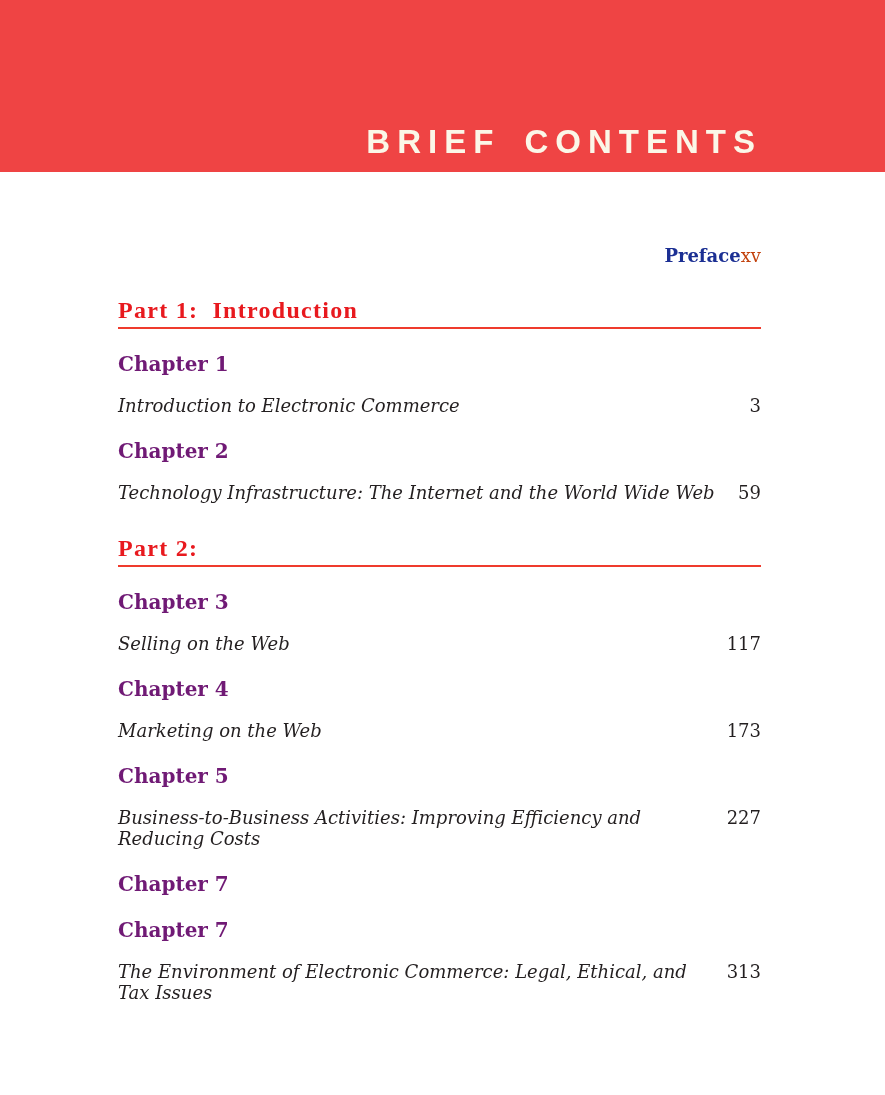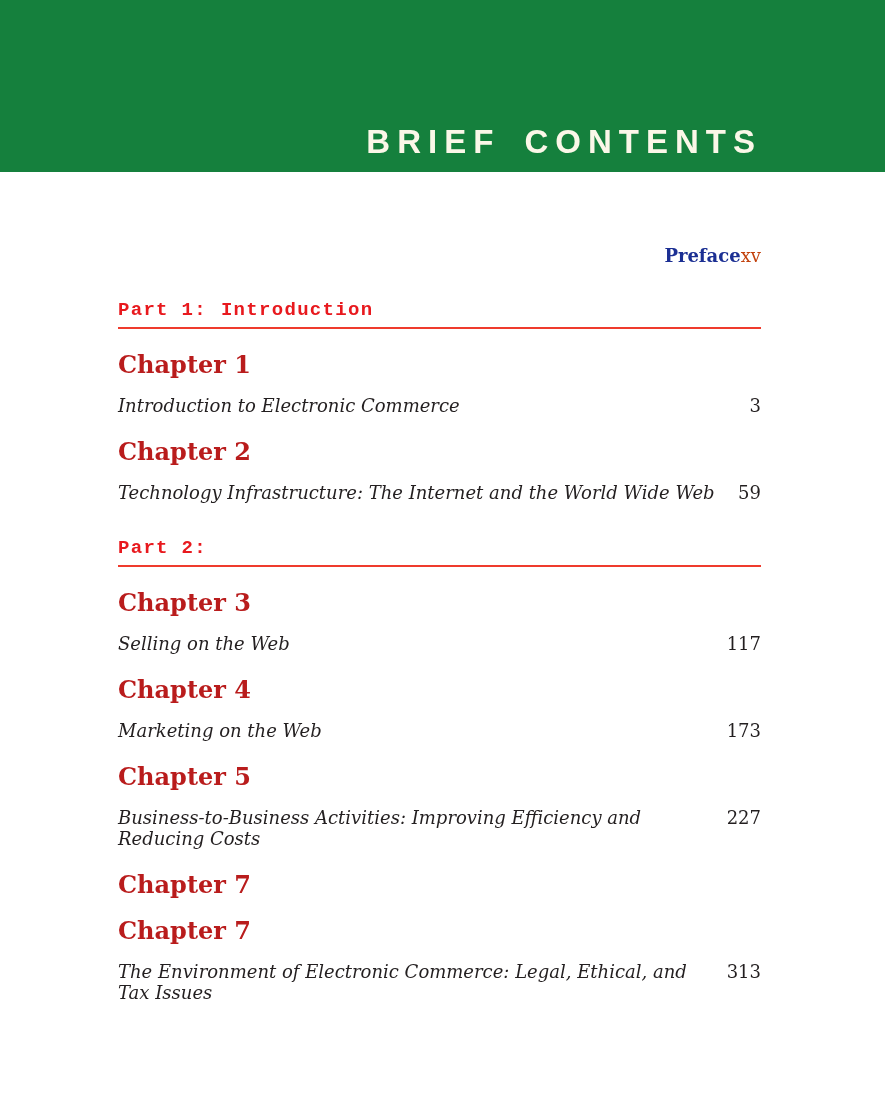--- a/index.html
+++ b/index.html
@@ -6,21 +6,21 @@
   body {
     width: 885px; height: 1095px;
     position: relative; overflow: hidden;
     font-family: "DejaVu Serif", "Liberation Serif", serif;
     color: #231f20;
   }
 
   
   .banner {
     height: 172px;
-    background: #15803d;
+    background: #ef4444;
     display: flex;
     align-items: flex-end;
     justify-content: flex-end;
     box-sizing: border-box;
     padding: 0 123px 14px 0;
   }
   .banner-title {
     font-family: "Liberation Sans", sans-serif;
     font-weight: bold;
     font-size: 33px;
@@ -56,40 +56,40 @@
     font-size: 18px;
     color: #c2410c;
   }
 
   
   .part-heading {
     border-bottom: 2px solid #ef3b2d;
     padding-bottom: 7px;
     display: flex;
     align-items: baseline;
-    font-family: Liberation Mono, monospace;
+    font-family: Liberation Serif, serif;
     font-weight: bold;
-    font-size: 19px;
+    font-size: 24px;
     line-height: 20px;
     letter-spacing: 1.3px;
     color: #e8191e;
     white-space: nowrap;
   }
   .part-heading .part-label { margin-right: 14px; }
   .part-1 { margin-top: 33px; }
   .part-2 { margin-top: 35px; }
   .part-heading + .chapter-entry { margin-top: 25px; }
 
   
   .chapter-entry { margin-top: 25px; margin-bottom: 19px; }
   .chapter-label {
     font-weight: bold;
-    font-size: 24px;
+    font-size: 20px;
     line-height: 21px;
-    color: #b91c1c;
+    color: #701a75;
     margin-bottom: 4px;
   }
   .title-row {
     display: flex;
     justify-content: space-between;
     align-items: baseline;
     line-height: 21px;
   }
   .chapter-title {
     font-style: italic;

